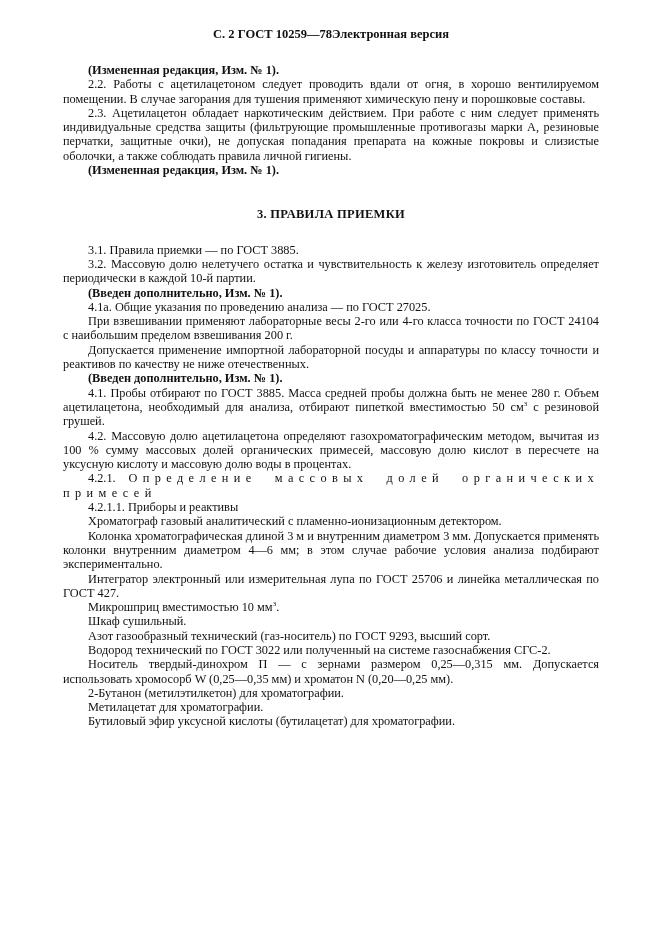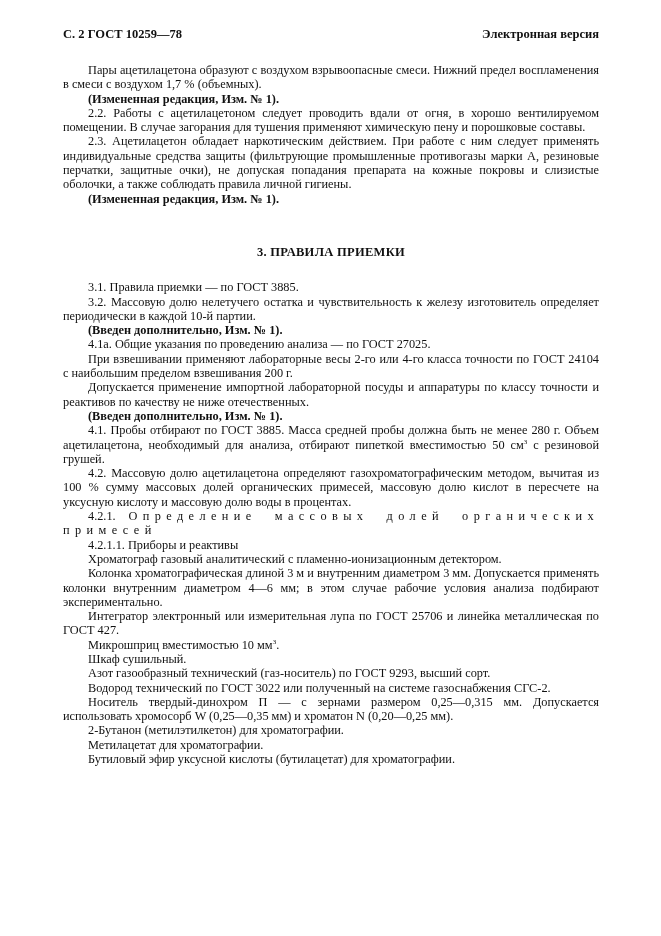--- a/index.html
+++ b/index.html
@@ -1,38 +1,37 @@
 <!DOCTYPE html>
 <html><head>
 <meta charset="utf-8">
 <style>
   html, body { margin: 0; padding: 0; background: #ffffff; }
   body { width: 661px; height: 936px; position: relative; overflow: hidden;
          font-family: "Liberation Serif", "DejaVu Serif", serif; color: #111; }
   .page { position: absolute; left: 63px; top: 26px; width: 536px; }
-  .hdr { display: flex; justify-content: space-between; font-weight: bold; font-size: 12.5px; height: 16px; line-height: 16px; }
+  .hdr { display: flex; justify-content: center; font-weight: bold; font-size: 12.5px; height: 16px; line-height: 16px; }
   .body { margin-top: 21px; font-size: 12.3px; line-height: 14.3px; }
   .p { text-align: justify; text-indent: 25px; margin: 0; }
   .b { font-weight: bold; }
-  .sec { text-align: center; font-weight: bold; font-size: 12.5px; margin: 39px 0 21px 0; letter-spacing: 0.3px; }
+  .sec { text-align: center; font-weight: bold; font-size: 12.5px; margin: 30px 0 21px 0; letter-spacing: 0.3px; }
   .spaced { letter-spacing: 5.4px; }
   .ital { }
   sup { font-size: 7px; vertical-align: 5px; line-height: 0; }
 </style>
 </head>
 <body>
 
 <div class="page">
   <div class="hdr">
     <span>С. 2 ГОСТ 10259—78</span>
     <span>Электронная версия</span>
   </div>
 
   <div class="body">
-    <p class="p">Пары ацетилацетона образуют с воздухом взрывоопасные смеси. Нижний предел воспламенения в смеси с воздухом 1,7 % (объемных).</p>
     <p class="p b">(Измененная редакция, Изм. № 1).</p>
     <p class="p">2.2. Работы с ацетилацетоном следует проводить вдали от огня, в хорошо вентилируемом помещении. В случае загорания для тушения применяют химическую пену и порошковые составы.</p>
     <p class="p">2.3. Ацетилацетон обладает наркотическим действием. При работе с ним следует применять индивидуальные средства защиты (фильтрующие промышленные противогазы марки А, резиновые перчатки, защитные очки), не допуская попадания препарата на кожные покровы и слизистые оболочки, а также соблюдать правила личной гигиены.</p>
     <p class="p b">(Измененная редакция, Изм. № 1).</p>
 
     <div class="sec">3. ПРАВИЛА ПРИЕМКИ</div>
 
     <p class="p">3.1. Правила приемки — по ГОСТ 3885.</p>
     <p class="p">3.2. Массовую долю нелетучего остатка и чувствительность к железу изготовитель определяет периодически в каждой 10-й партии.</p>
     <p class="p b">(Введен дополнительно, Изм. № 1).</p>

